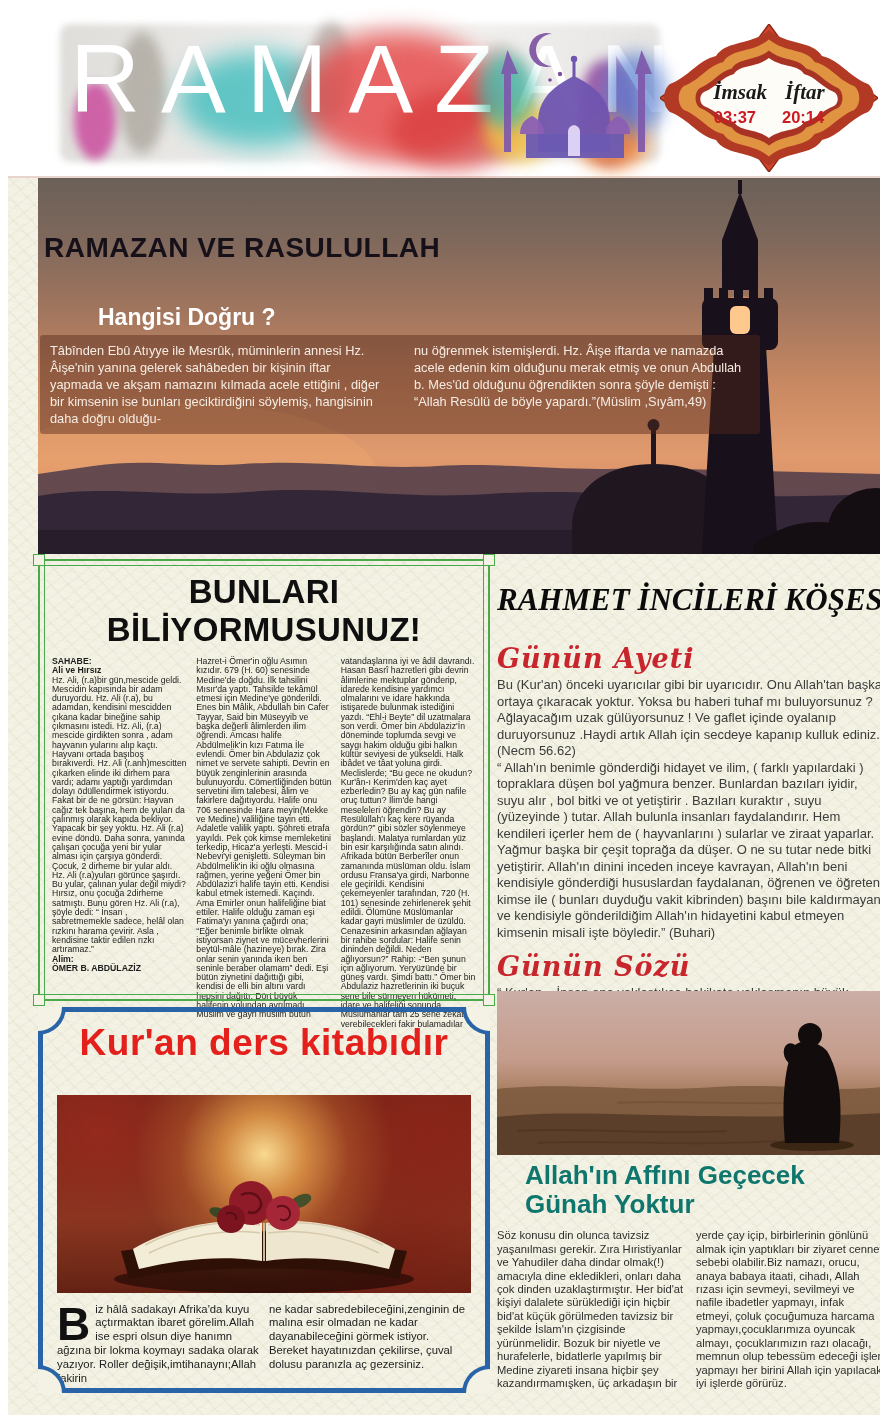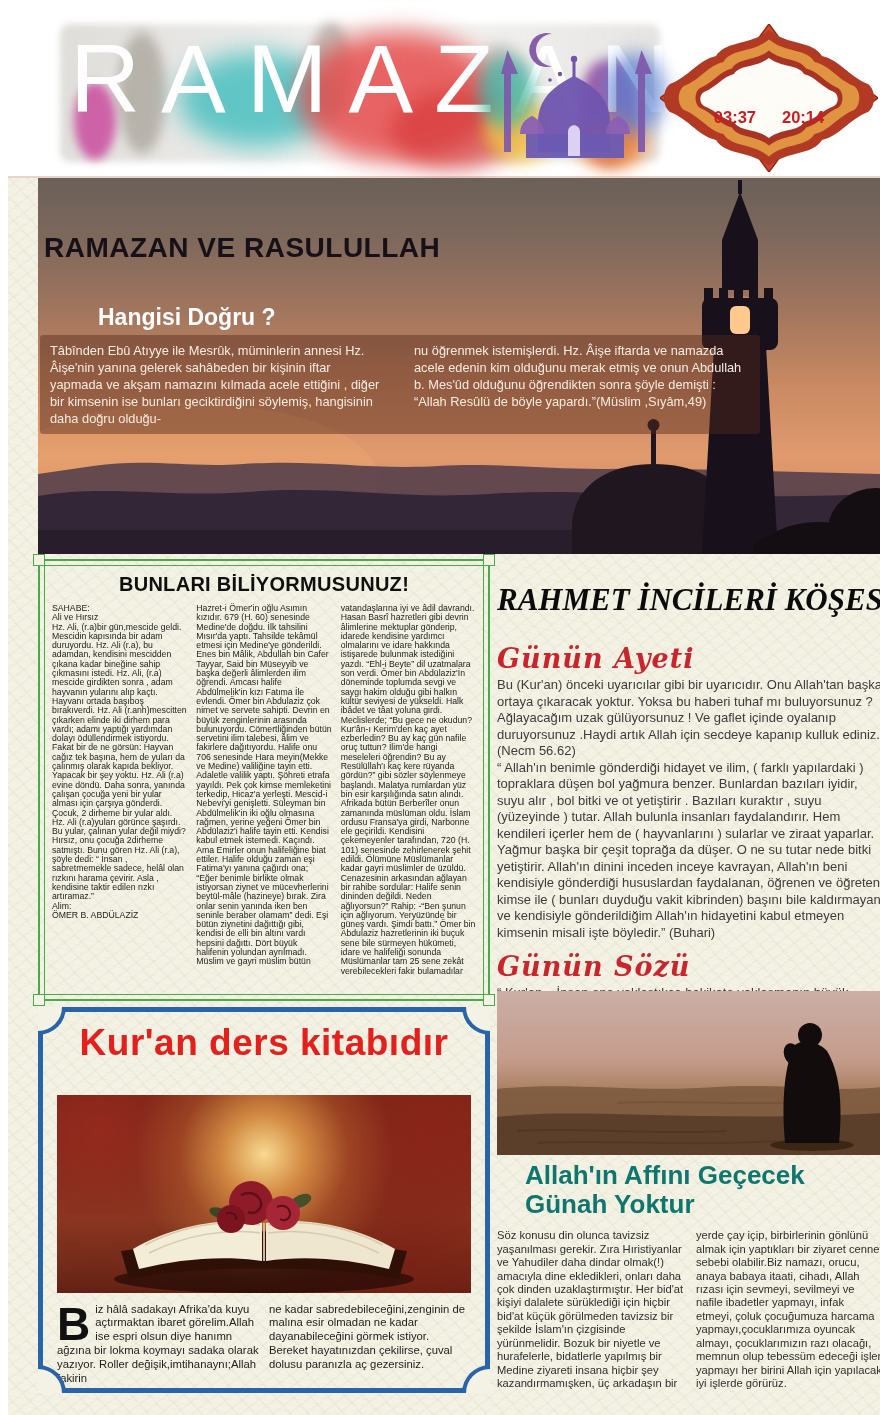--- a/index.html
+++ b/index.html
@@ -56,24 +56,24 @@
   .hero-band{position:absolute;left:2px;top:157px;width:700px;display:flex;gap:28px;
     background:rgba(86,42,28,.46);padding:7px 10px;border-radius:3px;}
   .hb-col{flex:1;color:#f6ece2;font-size:12.8px;line-height:1.33;}
 
   
   .facts{position:absolute;left:30px;top:559px;width:452px;height:442px;border:2px solid #4aa94a;box-sizing:border-box;}
   .facts::before{content:"";position:absolute;inset:4px;border:1.5px solid #4aa94a;pointer-events:none;}
   .fcorner{position:absolute;width:10px;height:10px;background:#f3f2e4;border:1.5px solid #4aa94a;}
   .fc-tl{left:-7px;top:-7px;} .fc-tr{right:-7px;top:-7px;}
   .fc-bl{left:-7px;bottom:-7px;} .fc-br{right:-7px;bottom:-7px;}
-  .facts-title{text-align:center;margin:12px 0 4px;font-size:20px;font-weight:800;color:#0f0f0f;letter-spacing:.3px;}
+  .facts-title{text-align:center;margin:12px 0 4px;font-size:33px;font-weight:800;color:#0f0f0f;letter-spacing:.3px;}
   .facts-cols{display:flex;gap:9px;padding:4px 12px 0;height:380px;overflow:hidden;}
   .fcol{flex:1;font-size:8.7px;line-height:1.07;color:#1d1d1d;}
-  .fh{font-weight:normal;display:block;}
+  .fh{font-weight:bold;display:block;}
 
   
   .rahmet{position:absolute;left:489px;top:556px;width:386px;}
   .rahmet-title{font-family:"Liberation Serif",serif;font-style:italic;font-weight:bold;
     font-size:31px;color:#0b0b0b;white-space:nowrap;}
   .script-h{font-family:"DejaVu Serif",serif;font-style:italic;font-weight:bold;
     color:#c8252c;font-size:27px;margin:10px 0 3px;letter-spacing:1px;}
   .rtext{font-size:13px;line-height:1.27;color:#3c3c3c;}
 
   
@@ -162,20 +162,23 @@
           <path d="M109,6 C128,22 152,16 162,32 C180,36 188,52 208,60 C216,66 216,82 208,88 C188,96 180,112 162,116 C152,132 128,126 109,142 C90,126 66,132 56,116 C38,112 30,96 10,88 C2,82 2,66 10,60 C30,52 38,36 56,32 C66,16 90,22 109,6 Z" fill="#e09340"></path>
         </g>
         <g transform="translate(109,74) scale(0.70) translate(-109,-74)">
           <path d="M109,6 C128,22 152,16 162,32 C180,36 188,52 208,60 C216,66 216,82 208,88 C188,96 180,112 162,116 C152,132 128,126 109,142 C90,126 66,132 56,116 C38,112 30,96 10,88 C2,82 2,66 10,60 C30,52 38,36 56,32 C66,16 90,22 109,6 Z" fill="#a83325"></path>
         </g>
         <g transform="translate(109,74) scale(0.58) translate(-109,-74)">
           <path d="M109,6 C128,22 152,16 162,32 C180,36 188,52 208,60 C216,66 216,82 208,88 C188,96 180,112 162,116 C152,132 128,126 109,142 C90,126 66,132 56,116 C38,112 30,96 10,88 C2,82 2,66 10,60 C30,52 38,36 56,32 C66,16 90,22 109,6 Z" fill="#99905a"></path>
         </g>
         <path d="M109,34 C122,44 138,40 144,50 C156,53 160,62 174,68 C179,71 179,79 174,82 C160,88 156,95 144,98 C138,108 122,104 109,114 C96,104 80,108 74,98 C62,95 58,88 44,82 C39,79 39,71 44,68 C58,62 62,53 74,50 C80,40 96,44 109,34 Z" fill="#fdfcf6"></path>
       </svg>
+      <div class="badge-labels">
+        <span>İmsak</span><span>İftar</span>
+      </div>
       <div class="badge-times">
         <span>03:37</span><span>20:14</span>
       </div>
     </div>
   </header>
 
   <section class="hero">
     <svg class="hero-art" viewBox="0 0 845 376" preserveAspectRatio="none">
       <ellipse cx="150" cy="300" rx="190" ry="75" fill="#f2a96e" opacity="0.35"></ellipse>
       <path d="M0,296 L55,288 C110,280 150,290 205,286 C280,281 330,292 400,288 C470,284 520,294 600,290 L845,296 L845,376 L0,376 Z" fill="#4e3b4a" opacity="0.85"></path>

